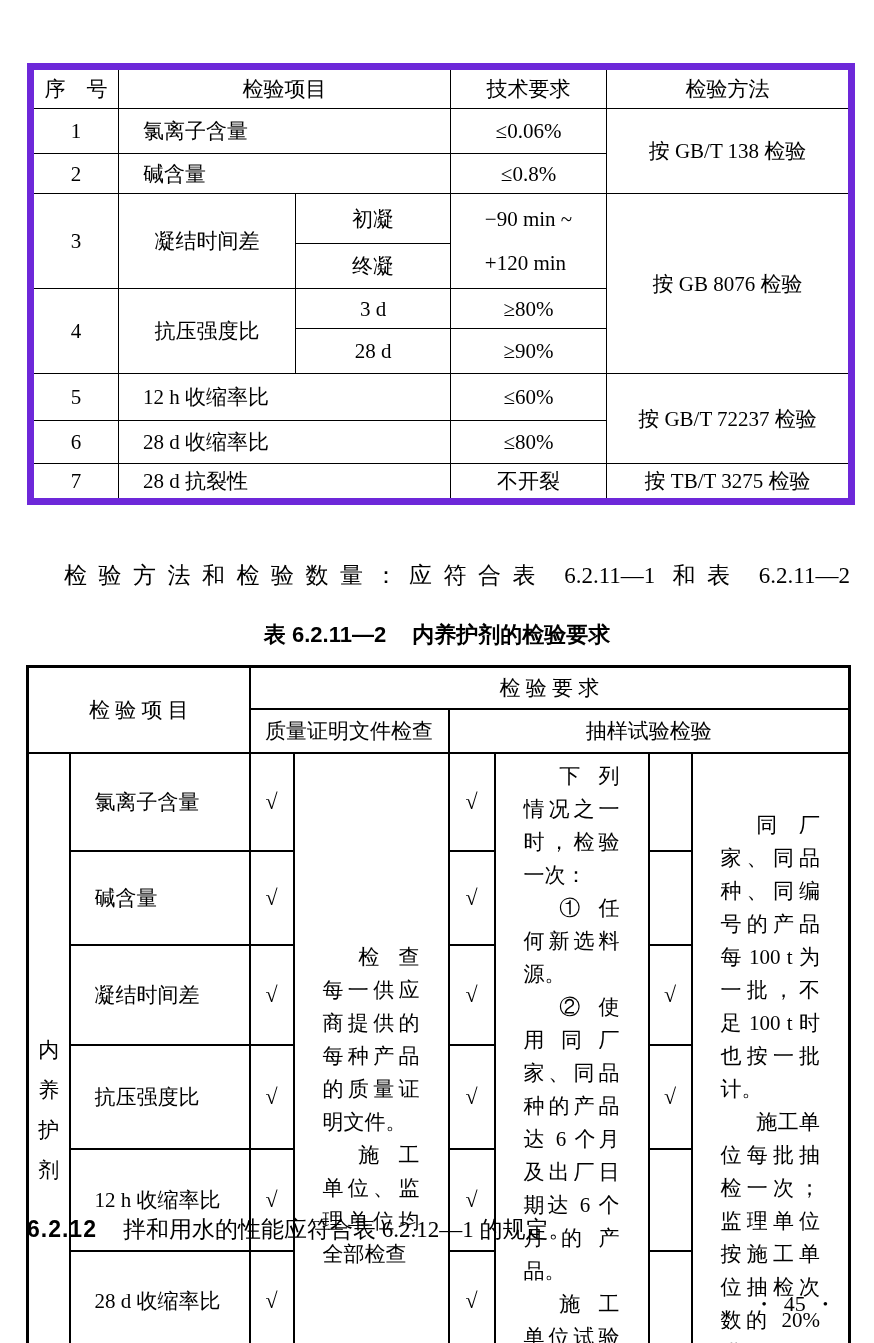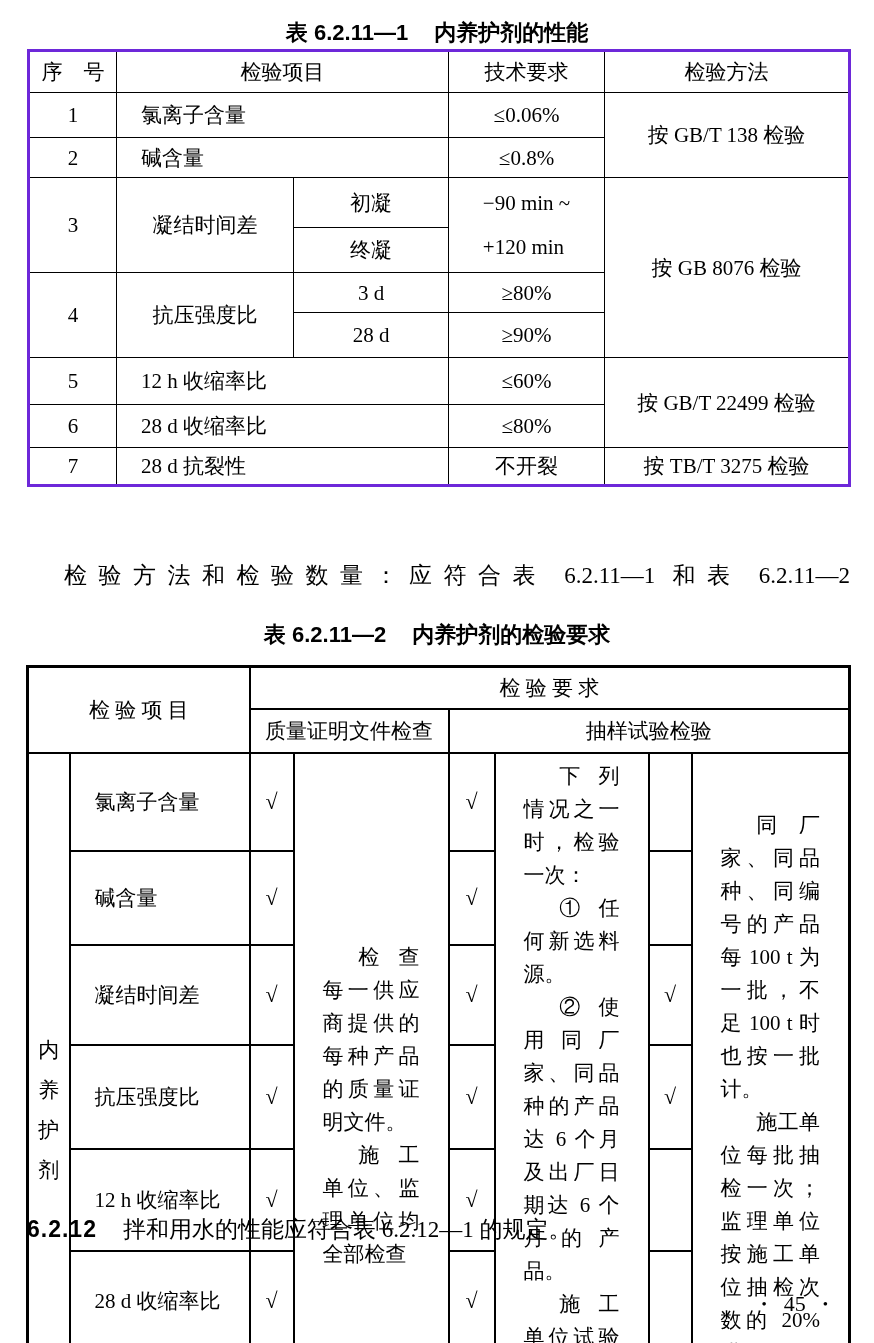--- a/index.html
+++ b/index.html
@@ -15,21 +15,21 @@
     font-weight:bold;font-size:22px;line-height:30px;
   }
   .cap1{top:18px;}
   .cap2{top:620px;}
   .cap-label{margin-right:26px;}
   
   table{border-collapse:collapse;table-layout:fixed;position:absolute;}
   td{padding:0;vertical-align:middle;font-size:21px;line-height:28px;}
   .c{text-align:center;}
   
-  .t1{left:27px;top:49px;width:821px;border:3px solid #6d28d9;}
+  .t1{left:27px;top:63px;width:821px;border:7px solid #6d28d9;}
   .t1 td{border:1.5px solid #000;}
   .t1 .item{padding-left:24px;text-align:left;}
   .req2{display:inline-block;text-align:left;white-space:pre-line;line-height:44px;}
   .h42{height:42px;} .h45{height:45px;} .h40{height:40px;} .h50{height:50px;}
   .h47{height:47px;} .h43{height:43px;} .h38{height:38px;}
   
   .para{position:absolute;left:18px;top:553px;width:832px;margin:0;
         font-size:23px;line-height:46px;}
   .pline1{display:block;text-align:justify;text-align-last:justify;text-indent:2em;}
   .pline2{display:block;}
@@ -53,23 +53,20 @@
   
   .pagenum{position:absolute;top:1291px;right:46px;display:flex;
            align-items:center;gap:17px;font-size:22px;}
   .pagenum .dot{font-size:15px;}
 </style>
 </head>
 <body>
 
 <div class="page">
 
-  <div class="cap cap1">
-    <span class="cap-label">表 6.2.11—1</span><span>内养护剂的性能</span>
-  </div>
 
   <table class="t1">
     <colgroup>
         <col style="width:88px">
         <col style="width:177px">
         <col style="width:155px">
         <col style="width:156px">
         <col style="width:245px">
       </colgroup>
     <tbody>
@@ -108,21 +105,21 @@
         <td class="c">≥80%</td>
       </tr>
       <tr class="h45">
         <td class="c">28 d</td>
         <td class="c">≥90%</td>
       </tr>
       <tr class="h47">
         <td class="c">5</td>
         <td class="item" colspan="2">12 h 收缩率比</td>
         <td class="c">≤60%</td>
-        <td class="c" rowspan="2">按 GB/T 22499 检验</td>
+        <td class="c" rowspan="2">按 GB/T 72237 检验</td>
       </tr>
       <tr class="h43">
         <td class="c">6</td>
         <td class="item" colspan="2">28 d 收缩率比</td>
         <td class="c">≤80%</td>
       </tr>
       <tr class="h38">
         <td class="c">7</td>
         <td class="item" colspan="2">28 d 抗裂性</td>
         <td class="c">不开裂</td>

